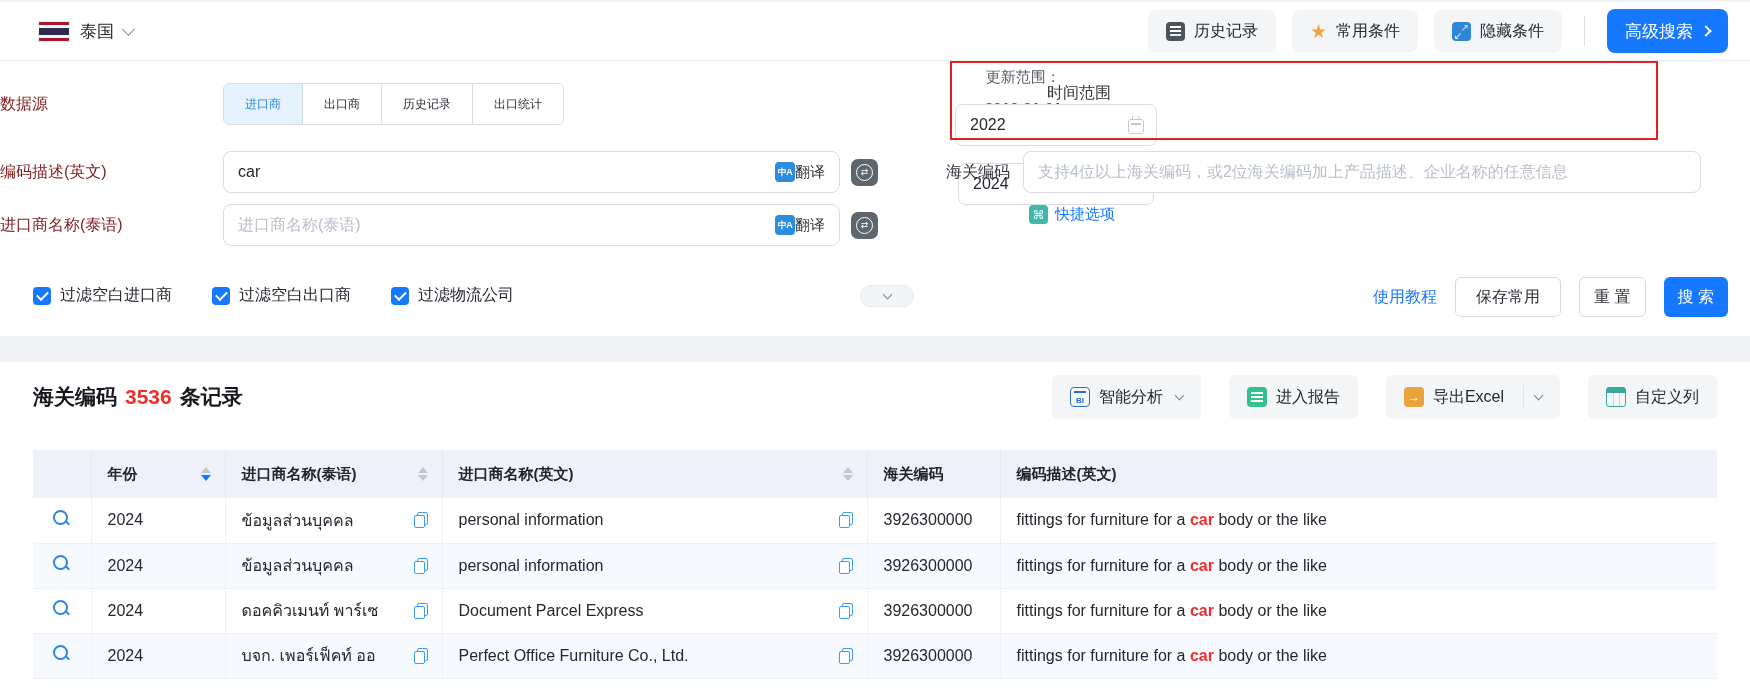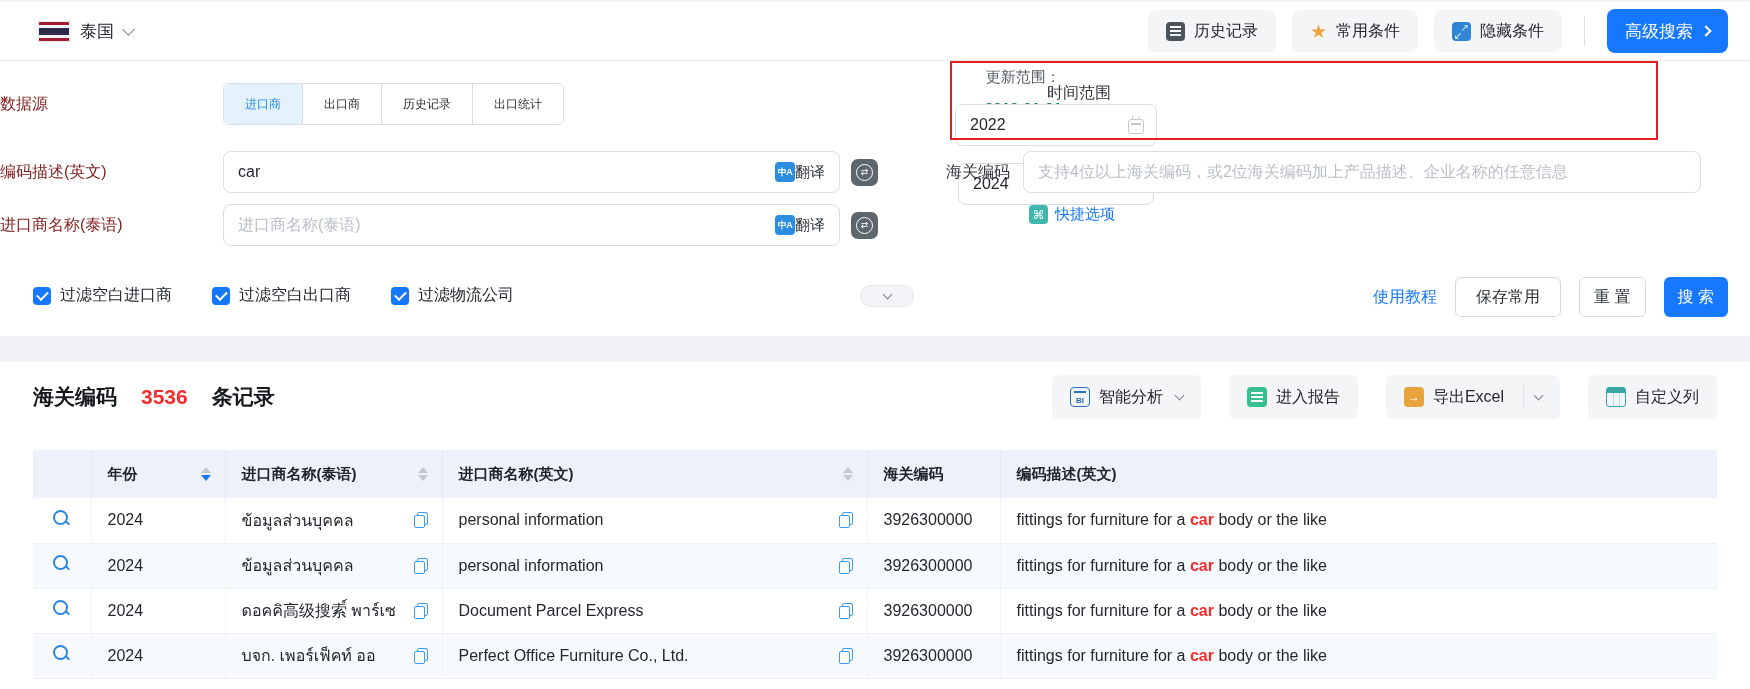--- a/index.html
+++ b/index.html
@@ -110,21 +110,21 @@
   .btn-outline.narrow { padding:0 14px; }
   .btn-primary { height:40px; padding:0 14px; border-radius:6px; background:#1677ff; color:#fff; font-size:16px;
     display:flex; align-items:center; cursor:pointer; }
 
   .band { height:26px; background:#eff1f4; }
 
   
   .results { padding:0 33px; background:#fff; }
   .results-head { margin-top:12px; height:46px; display:flex; align-items:center; justify-content:space-between; }
   .rtitle { font-size:21px; font-weight:700; color:#15181c; display:flex; align-items:center; }
-  .rtitle .count { color:#f02e2e; margin:0 24px; }
+  .rtitle .count { color:#f02e2e; margin:0 8px; }
   .toolbar { display:flex; align-items:center; gap:28px; }
   .tbtn { height:44px; background:#f4f5f7; border-radius:6px; display:flex; align-items:center; gap:9px;
     padding:0 18px; font-size:16px; color:#23272e; cursor:pointer; }
   .split-div { width:1px; height:24px; background:#dfe2e7; margin:0 2px 0 10px; }
 
   table { border-collapse:collapse; table-layout:fixed; width:1684px; margin-top:30px; }
   thead th { background:#eef1f9; height:48px; font-size:15px; font-weight:700; color:#21242a; text-align:left;
     padding:0 14px 0 16px; border-right:1px solid #e2e7f0; }
   thead th:last-child { border-right:none; }
   .th-flex { display:flex; align-items:center; justify-content:space-between; }
@@ -389,21 +389,21 @@
             </div>
           </td>
         <td>3926300000</td>
         <td><span>fittings for furniture for a </span><span class="hl">car</span><span> body or the like</span></td>
       </tr>
       <tr>
         <td class="td-center"><span class="icon-search"></span></td>
         <td>2024</td>
         <td>
             <div class="cellflex">
-          <span class="cell-text">ดอคคิ高级搜索์ พาร์เซ</span>
+          <span class="cell-text">ดอคคิวเมนท์ พาร์เซ</span>
           <span class="icon-copy"></span>
             </div>
           </td>
         <td>
             <div class="cellflex">
           <span class="cell-text">Document Parcel Express</span>
           <span class="icon-copy"></span>
             </div>
           </td>
         <td>3926300000</td>

